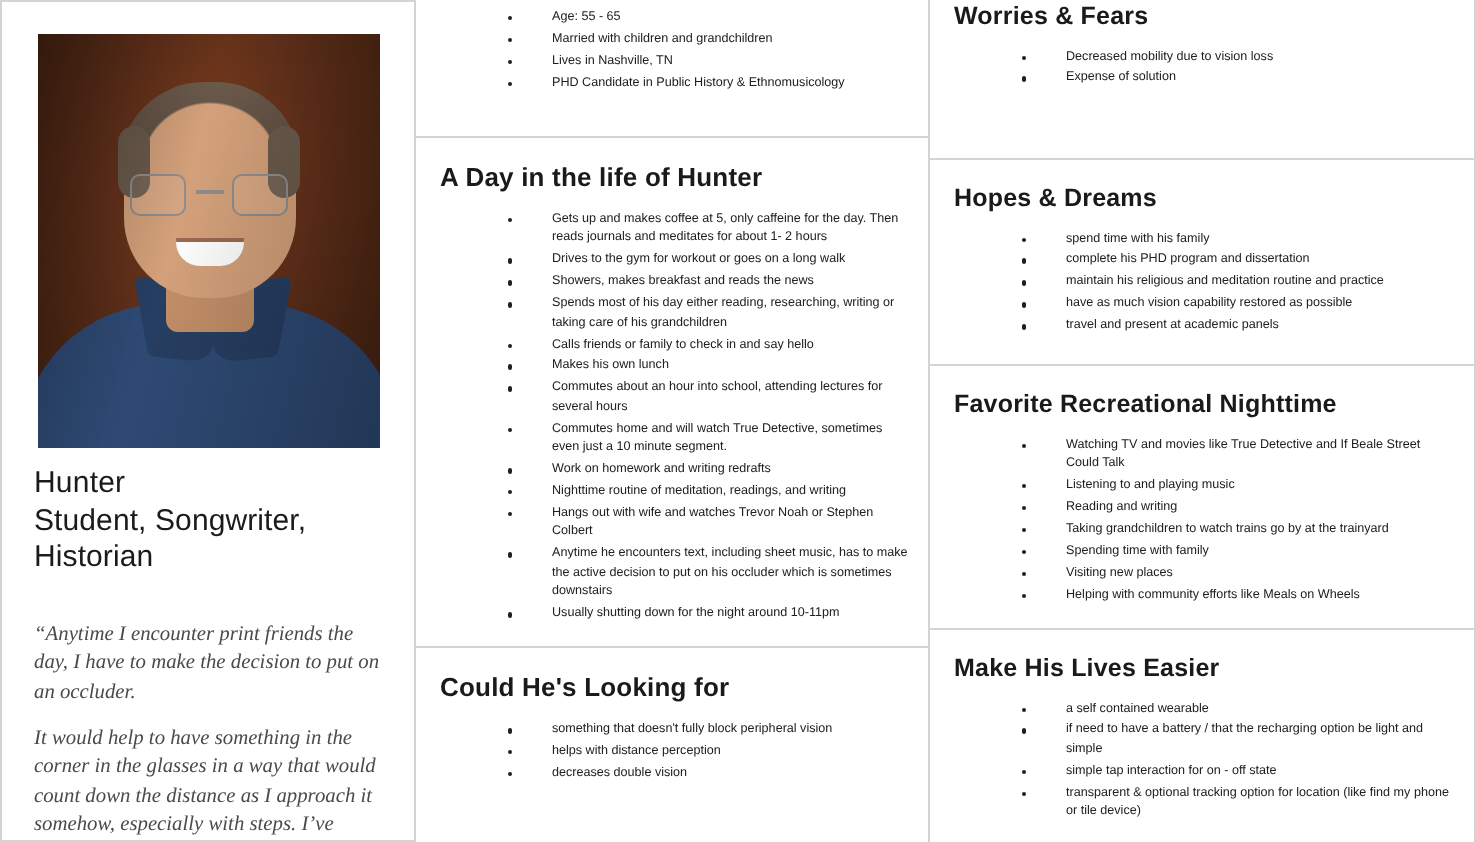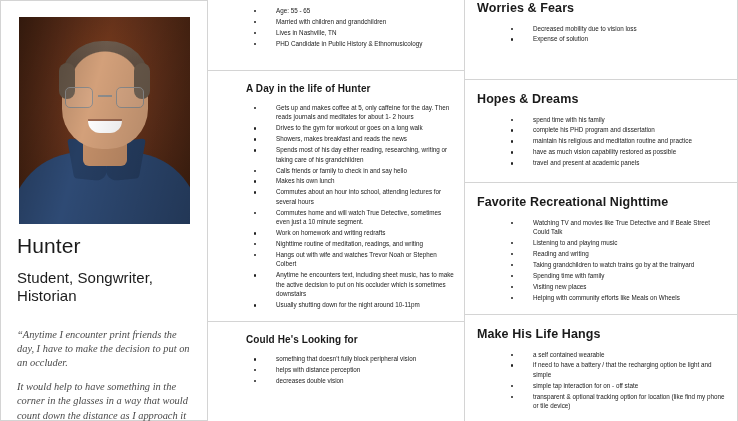--- a/index.html
+++ b/index.html
@@ -156,32 +156,32 @@
   .p-shadow {
     position: absolute;
     inset: 0;
     background: linear-gradient(105deg, rgba(0,0,0,0.34) 0%, rgba(0,0,0,0) 42%, rgba(0,0,0,0.26) 100%);
   }
 
   .name-block {
     padding: 10px 14px 10px 16px;
   }
   .person-name {
-    font-size: 21px;
+    font-size: 15px;
     line-height: 1.12;
     font-weight: 400;
     color: #1b1b1b;
     letter-spacing: 0.1px;
   }
   .person-role {
     font-size: 15px;
     line-height: 1.24;
     font-weight: 400;
     color: #1b1b1b;
-    margin-top: 11px;
+    margin-top: 1px;
     letter-spacing: 0.05px;
   }
 
   .sidebar-divider {
     height: 1px;
     background: #c9c9c9;
     margin: 2px 0 0 0;
   }
 
   .quote-block {
@@ -223,21 +223,21 @@
   }
   .panel + .panel { border-top: none; }
 
   .panel-title {
     font-size: 12.5px;
     font-weight: bold;
     color: #1a1a1a;
     letter-spacing: 0.1px;
     margin: 0 0 9px 0;
   }
-  .panel-title.big { font-size: 10px; margin-left: 26px; }
+  .panel-title.big { font-size: 13px; }
 
   ul.bullets {
     margin: 0;
     padding: 0 0 0 34px;
     list-style: none;
   }
   ul.bullets li {
     position: relative;
     font-size: 6.3px;
     line-height: 1.5;
@@ -375,21 +375,21 @@
           <li>Listening to and playing music</li>
           <li>Reading and writing</li>
           <li>Taking grandchildren to watch trains go by at the trainyard</li>
           <li>Spending time with family</li>
           <li>Visiting new places</li>
           <li>Helping with community efforts like Meals on Wheels</li>
         </ul>
     </div>
 
     <div class="panel p-easier">
-      <div class="panel-title">Make His Life Hangs</div>
+      <div class="panel-title">Make His Lives Easier</div>
       <ul class="bullets">
           <li>a self contained wearable</li>
           <li>if need to have a battery / that the recharging option be light and simple</li>
           <li>simple tap interaction for on - off state</li>
           <li>transparent &amp; optional tracking option for location  (like find my phone or tile device)</li>
         </ul>
     </div>
 
   </div>
 

